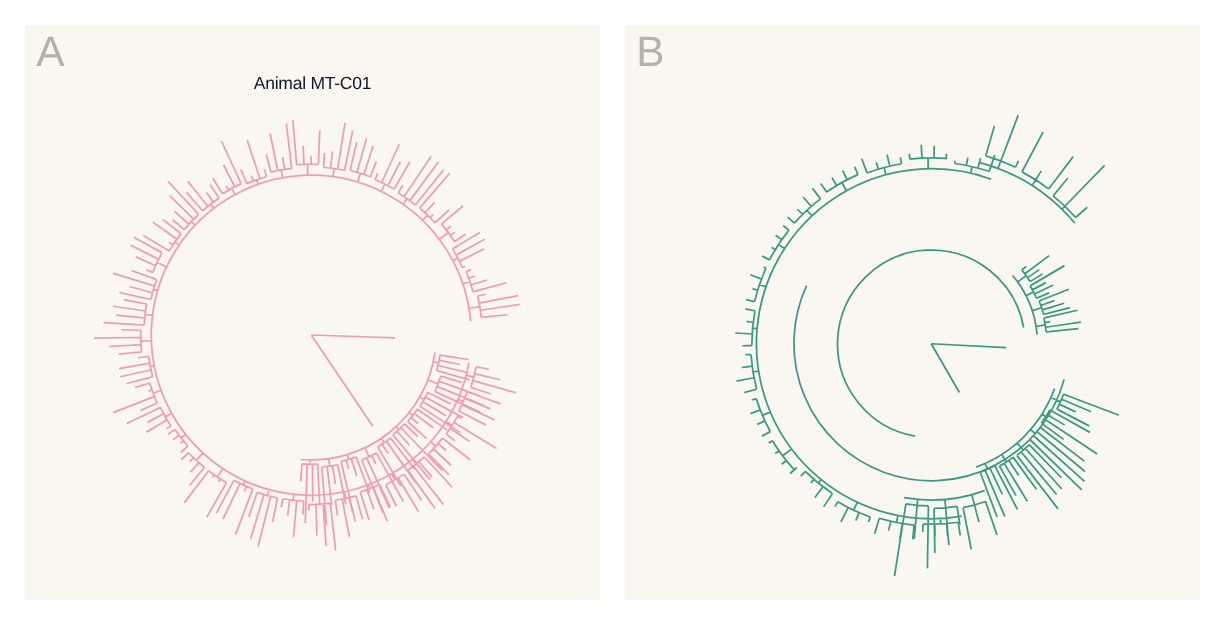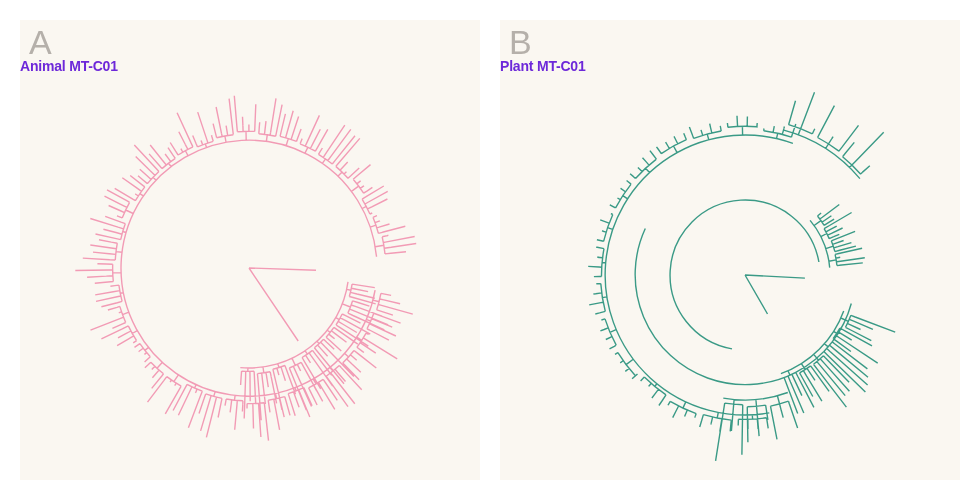--- a/index.html
+++ b/index.html
@@ -1,33 +1,32 @@
 <!DOCTYPE html>
 <html><head>
 <meta charset="utf-8">
 <style>
   html,body{margin:0;padding:0;background:#ffffff;}
   body{width:980px;height:500px;position:relative;overflow:hidden;font-family:"Liberation Sans",sans-serif;}
   .panel{position:absolute;top:20px;width:460px;height:460px;background:#faf7f1;}
   #panel-a{left:20px;}
   #panel-b{left:500px;}
   .panel-letter{position:absolute;left:9px;top:2px;font-size:34px;color:#b5b0aa;font-family:"Liberation Sans",sans-serif;line-height:40px;}
-  .panel-title{position:absolute;left:0;right:0;top:38px;text-align:left;font-size:14px;font-weight:bold;color:#6d28d9;font-family:"Liberation Sans",sans-serif;letter-spacing:-0.2px;}
+  .panel-title{position:absolute;left:0;right:0;top:38px;text-align:center;font-size:14px;font-weight:normal;color:#0f172a;font-family:"Liberation Sans",sans-serif;letter-spacing:-0.2px;}
   svg.tree{position:absolute;left:0;top:0;width:460px;height:460px;}
 </style>
 </head>
 <body>
 
 <div class="panel" id="panel-a">
   <div class="panel-letter">A</div>
   <div class="panel-title">Animal MT-C01</div>
   <svg class="tree" id="tree-0" viewBox="0 0 460 460">
       <path d="M229,248L296.0,250.3M229,248L278.2,321.0M355.1,270.2A128,128 0 1 1 356.5,236.8M352.9,280.1L359.1,281.7M360.9,273.4A134.36473765432098,134.36473765432098 0 0 1 356.7,289.9M360.9,273.4L363.5,273.9M363.5,273.9L371.1,275.4M359.7,279.0L363.8,279.9M363.8,279.9L380.1,283.8M358.3,284.5L360.6,285.1M360.6,285.1L392.8,294.2M356.7,289.9L361.4,291.4M361.4,291.4L372.9,295.2M346.3,299.3L350.6,301.2M353.7,293.4A132.70663580246912,132.70663580246912 0 0 1 347.0,308.8M353.7,293.4L359.3,295.4M359.3,295.4L380.6,303.1M351.7,298.6L353.9,299.5M353.9,299.5L372.2,307.1M349.4,303.7L352.3,305.1M352.3,305.1L375.9,316.0M347.0,308.8L349.5,310.0M349.5,310.0L368.9,320.1M336.7,317.1L341.7,320.3M346.1,313.1A133.9235339506173,133.9235339506173 0 0 1 336.9,327.3M346.1,313.1L348.6,314.5M348.6,314.5L348.7,314.6M343.2,317.9L348.9,321.4M348.9,321.4L377.2,338.8M340.1,322.7L342.3,324.2M342.3,324.2L355.8,333.2M336.9,327.3L342.4,331.4M342.4,331.4L343.9,332.5M324.5,333.3L328.6,337.0M334.0,330.5A133.51543209876544,133.51543209876544 0 0 1 322.7,343.1M334.0,330.5L337.7,333.4M337.7,333.4L356.3,348.0M330.4,334.8L333.0,337.0M333.0,337.0L336.7,340.2M326.7,339.0L331.7,343.8M331.7,343.8L340.8,352.2M322.7,343.1L325.0,345.3M325.0,345.3L339.1,359.7M309.8,347.3L312.9,351.1M319.3,345.6A132.9823302469136,132.9823302469136 0 0 1 306.2,356.2M319.3,345.6L321.2,347.6M321.2,347.6L341.7,369.8M315.1,349.3L317.5,352.2M317.5,352.2L325.5,361.5M310.8,352.9L312.2,354.8M312.2,354.8L334.8,383.7M306.2,356.2L308.1,358.8M308.1,358.8L328.0,386.7M293.1,358.8L296.0,363.8M303.2,359.3A133.82422839506174,133.82422839506174 0 0 1 288.6,367.8M303.2,359.3L305.0,362.0M305.0,362.0L317.3,380.4M298.5,362.4L300.6,365.8M300.6,365.8L314.8,389.3M293.6,365.2L296.1,369.8M296.1,369.8L296.8,371.0M288.6,367.8L290.0,370.6M290.0,370.6L297.1,385.0M274.8,367.5L276.1,370.8M283.8,367.6A131.54112654320988,131.54112654320988 0 0 1 268.2,373.6M283.8,367.6L284.7,369.6M284.7,369.6L292.1,385.7M278.7,369.8L280.7,374.8M280.7,374.8L289.8,397.0M273.5,371.8L275.8,378.2M275.8,378.2L279.1,387.3M268.2,373.6L269.5,377.6M269.5,377.6L275.2,395.8M255.4,373.2L256.6,378.8M264.8,376.7A133.63302469135803,133.63302469135803 0 0 1 248.2,380.2M264.8,376.7L266.5,382.7M266.5,382.7L270.0,395.4M259.3,378.1L260.3,382.2M260.3,382.2L262.0,389.8M253.8,379.3L254.4,382.4M254.4,382.4L259.6,409.9M248.2,380.2L248.6,382.9M248.6,382.9L250.0,392.3M235.3,375.8L235.7,383.4M244.3,382.7A135.59992283950618,135.59992283950618 0 0 1 227.1,383.6M244.3,382.7L245.0,389.0M245.0,389.0L248.5,420.6M238.6,383.3L239.0,389.9M239.0,389.9L240.9,417.0M232.8,383.5L233.0,389.3M233.0,389.3L233.5,408.5M227.1,383.6L227.0,388.4M227.0,388.4L227.1,384.0M215.1,375.2L214.5,380.2M222.9,380.8A132.94182098765432,132.94182098765432 0 0 1 206.2,379.0M222.9,380.8L222.8,384.6M222.8,384.6L222.4,391.5M217.3,380.4L217.0,384.4M217.0,384.4L214.7,409.8M211.7,379.8L211.0,385.5M211.0,385.5L210.1,392.4M206.2,379.0L205.0,385.7M205.0,385.7L205.8,381.3M195.2,371.4L193.8,376.4M202.0,378.4A133.15871913580247,133.15871913580247 0 0 1 185.7,373.9M202.0,378.4L201.0,383.2M201.0,383.2L198.1,397.5M196.5,377.1L195.9,379.5M195.9,379.5L186.4,417.3M191.1,375.6L189.9,379.8M189.9,379.8L180.6,410.9M185.7,373.9L184.1,378.6M184.1,378.6L179.0,393.4M176.1,364.6L174.6,368.0M182.3,371.2A131.75061728395062,131.75061728395062 0 0 1 167.1,364.3M182.3,371.2L180.1,376.8M180.1,376.8L168.4,407.7M177.1,369.1L175.8,372.2M175.8,372.2L175.4,373.0M172.0,366.8L170.8,369.3M170.8,369.3L158.4,395.2M167.1,364.3L164.5,369.1M164.5,369.1L153.1,390.5M158.4,354.8L153.8,361.6M161.2,366.1A136.21751543209876,136.21751543209876 0 0 1 146.8,356.6M161.2,366.1L159.6,368.9M159.6,368.9L145.3,393.9M156.3,363.2L154.7,365.6M154.7,365.6L156.1,363.4M151.5,360.0L150.1,362.0M150.1,362.0L151.7,359.7M146.8,356.6L144.0,360.4M144.0,360.4L127.5,382.1M142.4,342.3L137.0,348.2M143.5,353.8A136.0594135802469,136.0594135802469 0 0 1 130.8,342.2M143.5,353.8L141.8,356.0M141.8,356.0L131.7,368.4M139.1,350.1L137.6,351.8M137.6,351.8L132.4,357.7M134.9,346.2L131.8,349.4M131.8,349.4L133.8,347.3M130.8,342.2L128.1,344.8M128.1,344.8L124.9,347.8M128.6,327.4L124.9,330.4M130.3,336.8A132.77631172839506,132.77631172839506 0 0 1 119.9,323.6M130.3,336.8L125.9,340.8M125.9,340.8L124.6,342.0M126.6,332.6L124.5,334.4M124.5,334.4L124.9,334.0M123.2,328.2L119.1,331.3M119.1,331.3L118.6,331.6M119.9,323.6L116.6,325.9M116.6,325.9L114.5,327.4M117.3,310.6L112.2,313.5M116.6,320.7A133.8682098765432,133.8682098765432 0 0 1 108.3,305.9M116.6,320.7L113.2,322.9M113.2,322.9L115.4,321.5M113.6,315.9L108.7,318.8M108.7,318.8L97.1,325.7M110.9,311.0L105.8,313.7M105.8,313.7L98.0,317.9M108.3,305.9L102.3,308.8M102.3,308.8L81.4,318.8M108.9,292.2L102.5,294.6M105.7,302.5A134.83510802469135,134.83510802469135 0 0 1 99.8,286.4M105.7,302.5L102.6,303.8M102.6,303.8L92.4,308.3M103.5,297.2L101.2,298.1M101.2,298.1L70.5,310.1M101.5,291.9L99.2,292.7M99.2,292.7L98.8,292.8M99.8,286.4L97.0,287.3M97.0,287.3L87.9,290.0M103.4,272.7L100.3,273.3M102.1,281.4A131.1770061728395,131.1770061728395 0 0 1 98.9,265.1M102.1,281.4L97.3,282.7M97.3,282.7L81.4,286.8M100.8,276.0L97.1,276.8M97.1,276.8L76.0,281.4M99.8,270.6L93.3,271.7M93.3,271.7L75.2,274.9M98.9,265.1L94.9,265.6M94.9,265.6L90.4,266.2M101.1,252.6L92.7,252.9M93.3,261.5A136.39390432098764,136.39390432098764 0 0 1 92.7,244.2M93.3,261.5L88.0,262.0M88.0,262.0L74.8,263.3M92.8,255.7L86.3,256.1M86.3,256.1L67.1,257.2M92.6,250.0L88.3,250.0M88.3,250.0L55.3,250.5M92.7,244.2L86.2,244.0M86.2,244.0L77.4,243.8M102.0,232.3L96.0,231.6M95.3,240.0A133.9858024691358,133.9858024691358 0 0 1 97.3,223.2M95.3,240.0L89.7,239.7M89.7,239.7L62.8,238.1M95.7,234.4L89.2,233.7M89.2,233.7L73.0,232.1M96.4,228.8L89.5,227.8M89.5,227.8L70.3,225.0M97.3,223.2L91.3,222.1M91.3,222.1L79.0,219.7M106.0,212.5L102.7,211.5M100.7,219.6A131.45270061728394,131.45270061728394 0 0 1 105.3,203.6M100.7,219.6L94.0,218.1M94.0,218.1L75.5,214.0M102.0,214.2L96.9,212.8M96.9,212.8L83.4,209.2M103.5,208.8L98.0,207.1M98.0,207.1L70.3,198.5M105.3,203.6L101.0,202.1M101.0,202.1L85.2,196.4M113.2,193.5L105.7,190.0M102.2,197.9A136.2945987654321,136.2945987654321 0 0 1 109.6,182.3M102.2,197.9L97.0,195.8M97.0,195.8L101.5,197.6M104.5,192.6L101.0,191.0M101.0,191.0L88.6,185.5M106.9,187.4L100.7,184.3M100.7,184.3L84.5,176.2M109.6,182.3L107.2,180.9M107.2,180.9L87.0,169.8M123.2,175.9L119.9,173.7M115.4,180.7A132.01149691358026,132.01149691358026 0 0 1 124.8,166.9M115.4,180.7L112.8,179.2M112.8,179.2L94.7,168.4M118.4,176.0L115.4,174.0M115.4,174.0L115.1,173.9M121.5,171.4L116.0,167.4M116.0,167.4L102.3,157.7M124.8,166.9L123.1,165.6M123.1,165.6L110.2,155.5M135.9,160.1L132.9,157.3M127.4,163.6A132.1033950617284,132.1033950617284 0 0 1 138.9,151.4M127.4,163.6L123.3,160.2M123.3,160.2L118.0,155.8M131.1,159.4L126.8,155.5M126.8,155.5L119.8,149.2M134.9,155.3L130.2,150.7M130.2,150.7L115.7,136.4M138.9,151.4L136.2,148.5M136.2,148.5L114.3,125.0M151.0,146.5L148.5,143.3M142.0,148.6A132.07029320987655,132.07029320987655 0 0 1 155.3,138.4M142.0,148.6L139.6,145.8M139.6,145.8L129.1,133.9M146.3,145.0L142.2,140.0M142.2,140.0L130.2,125.0M150.7,141.6L149.3,139.7M149.3,139.7L145.1,134.0M155.3,138.4L152.8,134.8M152.8,134.8L148.0,127.7M167.9,135.5L165.4,130.7M158.1,135.0A133.4121913580247,133.4121913580247 0 0 1 172.9,126.9M158.1,135.0L155.6,131.2M155.6,131.2L150.2,122.5M162.9,132.1L161.8,130.3M161.8,130.3L160.9,128.6M167.9,129.4L165.2,124.3M165.2,124.3L158.8,111.8M172.9,126.9L170.9,122.6M170.9,122.6L157.1,92.8M186.5,127.3L185.3,123.9M177.5,126.9A131.62908950617285,131.62908950617285 0 0 1 193.2,121.3M177.5,126.9L175.9,123.2M175.9,123.2L172.7,115.6M182.6,124.8L181.3,121.1M181.3,121.1L181.0,120.5M187.9,123.0L187.1,120.4M187.1,120.4L177.7,92.1M193.2,121.3L191.5,115.3M191.5,115.3L192.0,117.0M206.0,122.1L204.9,116.0M196.6,117.7A134.220987654321,134.220987654321 0 0 1 213.3,114.7M196.6,117.7L195.8,114.4M195.8,114.4L193.1,103.6M202.2,116.5L201.5,113.4M201.5,113.4L196.1,87.0M207.7,115.5L207.0,111.1M207.0,111.1L206.1,105.6M213.3,114.7L212.7,109.6M212.7,109.6L209.1,78.7M226.2,120.0L226.0,111.3M217.4,111.8A136.68788580246914,136.68788580246914 0 0 1 234.7,111.4M217.4,111.8L217.0,107.9M217.0,107.9L214.3,75.8M223.1,111.4L222.9,105.4M222.9,105.4L222.5,96.7M228.9,111.3L228.9,108.9M228.9,108.9L228.9,104.6M234.7,111.4L234.8,108.8M234.8,108.8L235.8,84.2M246.4,121.2L247.3,114.7M238.8,113.8A134.5297839506173,134.5297839506173 0 0 1 255.7,116.2M238.8,113.8L239.3,107.0M239.3,107.0L239.7,102.3M244.5,114.4L244.9,110.6M244.9,110.6L246.0,101.1M250.1,115.1L250.6,112.4M250.6,112.4L256.0,78.3M255.7,116.2L256.7,111.2M256.7,111.2L262.1,84.7M266.2,125.5L268.3,118.6M260.1,116.4A135.24668209876543,135.24668209876543 0 0 1 276.5,121.4M260.1,116.4L260.8,113.1M260.8,113.1L265.4,93.8M265.6,117.8L266.3,115.2M266.3,115.2L273.2,90.7M271.1,119.5L273.2,113.0M273.2,113.0L278.6,96.5M276.5,121.4L277.7,117.9M277.7,117.9L281.1,109.0M285.1,132.9L287.9,127.2M280.1,123.8A134.33858024691358,134.33858024691358 0 0 1 295.4,131.2M280.1,123.8L281.9,119.3M281.9,119.3L282.2,118.6M285.3,126.0L287.0,122.4M287.0,122.4L299.4,95.4M290.4,128.5L293.0,123.4M293.0,123.4L300.3,109.2M295.4,131.2L297.7,127.2M297.7,127.2L307.8,109.4M302.5,143.2L305.6,138.9M298.5,134.3A133.30547839506173,133.30547839506173 0 0 1 312.3,144.0M298.5,134.3L299.8,132.2M299.8,132.2L302.4,128.0M303.3,137.3L305.4,134.1M305.4,134.1L324.8,105.2M307.9,140.5L311.3,135.9M311.3,135.9L330.8,109.4M312.3,144.0L315.0,140.6M315.0,140.6L335.0,115.7M318.1,156.1L322.1,152.1M315.8,146.4A133.64737654320987,133.64737654320987 0 0 1 328.0,158.2M315.8,146.4L317.4,144.5M317.4,144.5L339.8,118.4M320.0,150.2L322.6,147.4M322.6,147.4L327.7,141.9M324.1,154.1L326.4,151.8M326.4,151.8L326.5,151.7M328.0,158.2L330.8,155.7M330.8,155.7L339.2,148.0M331.5,171.4L338.6,166.1M333.2,159.3A136.86427469135802,136.86427469135802 0 0 1 343.6,173.2M333.2,159.3L337.8,155.3M337.8,155.3L350.5,144.6M336.9,163.8L340.6,160.9M340.6,160.9L337.1,163.6M340.3,168.4L343.8,165.9M343.8,165.9L343.9,165.8M343.6,173.2L347.3,170.8M347.3,170.8L352.4,167.4M342.3,188.5L346.3,186.4M342.1,179.1A132.45617283950617,132.45617283950617 0 0 1 349.9,194.0M342.1,179.1L346.1,176.7M346.1,176.7L363.8,166.0M345.0,184.0L347.6,182.5M347.6,182.5L367.7,171.4M347.6,188.9L352.3,186.6M352.3,186.6L367.4,179.0M349.9,194.0L352.2,193.0M352.2,193.0L352.3,192.9M350.3,207.1L355.9,205.2M353.0,197.3A133.9230709876543,133.9230709876543 0 0 1 358.4,213.4M353.0,197.3L356.9,195.7M356.9,195.7L354.1,196.8M355.0,202.6L359.8,200.8M359.8,200.8L359.7,200.9M356.8,207.9L359.1,207.2M359.1,207.2L369.5,204.0M358.4,213.4L362.4,212.3M362.4,212.3L385.3,206.2M355.2,226.8L363.9,225.3M362.2,216.8A136.76496913580246,136.76496913580246 0 0 1 365.0,233.9M362.2,216.8L368.4,215.4M368.4,215.4L367.0,215.7M363.4,222.5L365.3,222.1M365.3,222.1L394.7,216.5M364.3,228.2L371.2,227.2M371.2,227.2L396.2,223.5M365.0,233.9L370.8,233.3M370.8,233.3L386.0,231.8M328.0,261.9A100,100 0 0 1 220.3,347.6M326.7,269.4L330.9,270.3M332.1,264.1A104.30290637860082,104.30290637860082 0 0 1 329.3,276.5M332.1,264.1L338.6,265.1M338.6,265.1L354.8,267.6M331.3,268.2L336.5,269.3M336.5,269.3L348.1,271.6M330.4,272.4L337.0,274.0M337.0,274.0L354.8,278.2M329.3,276.5L333.1,277.5M333.1,277.5L355.7,283.9M322.3,283.9L330.4,287.0M332.6,280.8A108.70036008230453,108.70036008230453 0 0 1 327.9,293.1M332.6,280.8L338.0,282.5M338.0,282.5L349.4,286.1M331.2,285.0L336.1,286.7M336.1,286.7L362.0,296.1M329.6,289.1L331.6,289.9M331.6,289.9L368.3,304.9M327.9,293.1L333.0,295.5M333.0,295.5L364.4,309.8M315.8,297.6L319.3,299.6M322.2,294.0A103.97281378600823,103.97281378600823 0 0 1 316.0,305.0M322.2,294.0L325.1,295.4M325.1,295.4L340.5,303.1M320.3,297.8L325.7,300.7M325.7,300.7L350.3,314.1M318.2,301.4L323.4,304.5M323.4,304.5L336.8,312.5M316.0,305.0L319.0,306.9M319.0,306.9L348.3,326.1M307.3,310.2L310.2,312.4M313.9,307.4A103.62026748971194,103.62026748971194 0 0 1 306.1,317.2M313.9,307.4L318.5,310.6M318.5,310.6L337.8,324.1M311.4,310.8L315.1,313.6M315.1,313.6L326.5,322.2M308.8,314.1L312.5,317.1M312.5,317.1L314.6,318.8M306.1,317.2L309.0,319.8M309.0,319.8L321.3,330.9M297.0,321.3L299.1,323.6M303.6,319.2A103.14272119341564,103.14272119341564 0 0 1 294.4,327.7M303.6,319.2L306.7,322.2M306.7,322.2L314.2,329.3M300.7,322.2L305.3,327.0M305.3,327.0L333.9,356.6M297.6,325.0L300.8,328.6M300.8,328.6L307.6,336.2M294.4,327.7L296.2,330.0M296.2,330.0L324.0,363.7M285.1,330.8L287.4,334.1M292.5,330.4A104.04017489711934,104.04017489711934 0 0 1 282.1,337.5M292.5,330.4L295.7,334.6M295.7,334.6L311.7,355.3M289.1,332.9L291.2,335.9M291.2,335.9L312.7,366.2M285.6,335.3L286.8,337.1M286.8,337.1L290.5,342.8M282.1,337.5L285.5,343.3M285.5,343.3L300.7,368.9M272.0,338.3L275.3,345.4M281.2,342.4A107.81262860082305,107.81262860082305 0 0 1 269.3,348.0M281.2,342.4L283.5,346.7M283.5,346.7L302.7,381.3M277.3,344.4L280.3,350.4M280.3,350.4L280.6,351.0M273.3,346.3L274.6,349.1M274.6,349.1L291.5,386.5M269.3,348.0L271.9,354.2M271.9,354.2L286.3,389.9M257.8,343.8L259.0,347.5M264.9,345.5A103.96008230452675,103.96008230452675 0 0 1 252.9,349.2M264.9,345.5L266.5,349.8M266.5,349.8L275.5,374.2M261.0,346.9L261.7,349.1M261.7,349.1L265.4,360.7M256.9,348.1L258.0,352.0M258.0,352.0L258.9,355.1M252.9,349.2L253.8,353.2M253.8,353.2L264.2,397.2M243.0,347.0L243.8,352.9M250.2,351.8A105.98253600823045,105.98253600823045 0 0 1 237.4,353.6M250.2,351.8L251.2,356.9M251.2,356.9L256.6,383.4M246.0,352.6L247.0,358.9M247.0,358.9L248.3,367.1M241.7,353.2L242.4,359.3M242.4,359.3L245.4,384.0M237.4,353.6L237.9,358.8M237.9,358.8L241.2,400.2M227.9,348.0L227.8,351.4M234.1,351.3A103.37998971193416,103.37998971193416 0 0 1 221.6,351.1M234.1,351.3L234.3,354.5M234.3,354.5L235.4,377.6M229.9,351.4L230.0,356.8M230.0,356.8L230.2,381.2M225.7,351.3L225.6,356.8M225.6,356.8L224.2,398.5M221.6,351.1L221.1,357.2M221.1,357.2L220.6,365.0" fill="none" stroke="#f29bb5" stroke-width="1.4"></path>
     </svg>
 </div>
 
 <div class="panel" id="panel-b">
   <div class="panel-letter">B</div>
-  <div class="panel-title">Plant MT-C01</div>
   <svg class="tree" id="tree-1" viewBox="0 0 460 460">
       <path d="M245,255L304.9,258.1M245,255L267.5,294.0M232.0,328.9A75,75 0 1 1 318.9,242.0M310.1,200.4A85,85 0 0 1 329.7,247.6M314.1,205.5L320.9,200.6M317.5,196.0A93.42656893004116,93.42656893004116 0 0 1 324.1,205.3M317.5,196.0L320.2,193.8M320.2,193.8L321.1,193.1M319.8,199.0L322.3,197.2M322.3,197.2L339.3,184.5M322.0,202.1L324.5,200.5M324.5,200.5L331.4,195.7M324.1,205.3L329.2,202.1M329.2,202.1L334.1,199.1M320.8,216.6L326.8,213.5M324.1,208.6A91.71291152263375,91.71291152263375 0 0 1 329.2,218.6M324.1,208.6L329.5,205.5M329.5,205.5L351.6,192.5M325.9,211.9L330.0,209.7M330.0,209.7L336.7,206.1M327.6,215.2L331.5,213.4M331.5,213.4L342.6,208.0M329.2,218.6L333.7,216.7M333.7,216.7L339.3,214.3M325.8,228.6L333.3,226.1M331.3,220.8A92.87425411522634,92.87425411522634 0 0 1 334.9,231.6M331.3,220.8L333.7,219.8M333.7,219.8L355.1,211.4M332.7,224.3L334.7,223.6M334.7,223.6L343.6,220.5M333.8,227.9L337.9,226.7M337.9,226.7L351.4,222.6M334.9,231.6L339.7,230.3M339.7,230.3L355.9,226.1M328.9,241.2L336.2,239.9M335.1,234.4A92.41059670781893,92.41059670781893 0 0 1 336.9,245.5M335.1,234.4L338.8,233.5M338.8,233.5L362.1,228.2M335.9,238.1L338.0,237.7M338.0,237.7L340.2,237.3M336.5,241.8L340.5,241.2M340.5,241.2L364.8,237.7M336.9,245.5L339.3,245.3M339.3,245.3L362.8,242.9M351.3,283.5A110,110 0 1 1 145.3,208.5M343.7,290.9A105,105 0 0 1 280.9,353.7M340.8,298.0L348.4,301.4M350.9,295.3A113.3338220164609,113.3338220164609 0 0 1 345.5,307.3M350.9,295.3L355.2,297.0M355.2,297.0L395.2,312.2M349.3,299.4L353.7,301.2M353.7,301.2L372.9,309.4M347.5,303.4L349.4,304.3M349.4,304.3L360.5,309.5M345.5,307.3L351.7,310.5M351.7,310.5L371.3,320.7M333.6,311.4L336.7,313.4M339.9,308.0A108.70349794238683,108.70349794238683 0 0 1 333.1,318.6M339.9,308.0L344.9,310.8M344.9,310.8L372.0,325.9M337.8,311.6L343.2,314.9M343.2,314.9L351.7,320.1M335.5,315.2L339.8,318.0M339.8,318.0L377.7,343.2M333.1,318.6L336.6,321.1M336.6,321.1L350.9,331.5M324.4,323.7L328.2,326.9M332.2,321.9A109.94817386831275,109.94817386831275 0 0 1 323.9,331.6M332.2,321.9L334.6,323.8M334.6,323.8L367.4,348.9M329.6,325.3L334.5,329.4M334.5,329.4L368.0,357.2M326.8,328.5L330.0,331.4M330.0,331.4L367.6,365.1M323.9,331.6L327.6,335.2M327.6,335.2L365.4,371.9M313.7,334.4L318.6,340.2M323.4,335.7A112.56784979423868,112.56784979423868 0 0 1 313.5,344.3M323.4,335.7L325.3,337.7M325.3,337.7L349.1,362.2M320.2,338.7L324.6,343.6M324.6,343.6L349.4,371.2M316.9,341.6L320.7,346.1M320.7,346.1L345.2,375.6M313.5,344.3L317.2,349.1M317.2,349.1L346.4,387.1M301.4,343.6L305.2,349.5M310.6,345.9A112.06252572016461,112.06252572016461 0 0 1 299.6,352.9M310.6,345.9L314.1,350.7M314.1,350.7L329.1,371.4M307.0,348.3L308.5,350.6M308.5,350.6L315.0,360.4M303.4,350.7L306.5,355.9M306.5,355.9L321.9,381.1M299.6,352.9L301.1,355.5M301.1,355.5L312.8,376.5M288.0,350.8L290.0,355.3M295.8,352.5A109.93220164609053,109.93220164609053 0 0 1 284.1,357.7M295.8,352.5L297.7,356.3M297.7,356.3L313.9,387.4M291.9,354.4L294.6,360.1M294.6,360.1L301.9,375.6M288.1,356.2L290.5,361.9M290.5,361.9L303.8,393.1M284.1,357.7L285.0,360.0M285.0,360.0L297.7,393.6M269.3,392.9A140,140 0 1 1 292.9,123.4M252.3,394.8L252.6,399.2M266.6,397.8A144.39565329218107,144.39565329218107 0 0 1 238.4,399.2M266.6,397.8L267.4,403.2M267.4,403.2L268.2,408.4M257.3,398.9L257.6,402.5M257.6,402.5L258.1,408.9M247.9,399.4L247.9,402.1M247.9,402.1L248.0,409.0M238.4,399.2L238.3,402.2M238.3,402.2L238.2,405.5M218.3,392.4L217.2,398.0M231.3,400.1A145.70977366255144,145.70977366255144 0 0 1 203.4,394.6M231.3,400.1L230.7,406.1M230.7,406.1L230.2,411.4M221.9,398.9L221.3,402.3M221.3,402.3L219.8,411.5M212.6,397.1L211.2,403.1M211.2,403.1L210.8,404.5M203.4,394.6L201.6,400.7M201.6,400.7L199.7,407.0M185.8,381.9L182.9,388.1M196.2,393.6A146.89889403292182,146.89889403292182 0 0 1 170.2,381.4M196.2,393.6L195.3,396.1M195.3,396.1L194.8,397.6M187.3,390.1L184.6,396.5M184.6,396.5L187.2,390.3M178.6,386.0L175.9,391.3M175.9,391.3L172.7,397.6M170.2,381.4L168.5,384.3M168.5,384.3L168.0,385.3M156.9,363.8L154.7,366.5M166.0,374.8A143.4630144032922,143.4630144032922 0 0 1 144.3,357.1M166.0,374.8L162.3,380.5M162.3,380.5L158.9,385.5M158.4,369.4L155.2,373.6M155.2,373.6L151.9,378.0M151.1,363.5L149.2,365.7M149.2,365.7L148.6,366.4M144.3,357.1L140.6,360.9M140.6,360.9L141.5,360.0M133.2,339.3L126.1,344.6M135.4,355.8A148.90213477366254,148.90213477366254 0 0 1 117.9,332.6M135.4,355.8L132.1,358.8M132.1,358.8L137.5,353.9M129.1,348.4L125.3,351.4M125.3,351.4L125.5,351.3M123.2,340.7L120.2,342.8M120.2,342.8L122.8,341.0M117.9,332.6L115.0,334.3M115.0,334.3L116.3,333.6M116.1,309.7L109.9,312.3M116.2,325.2A146.7162551440329,146.7162551440329 0 0 1 105.0,298.9M116.2,325.2L114.3,326.3M114.3,326.3L109.5,328.9M111.9,316.7L105.8,319.5M105.8,319.5L110.0,317.6M108.2,307.9L104.1,309.5M104.1,309.5L100.4,310.9M105.0,298.9L101.4,300.0M101.4,300.0L101.8,299.9M106.7,276.9L102.4,277.6M105.3,291.4A144.4053755144033,144.4053755144033 0 0 1 100.8,263.6M105.3,291.4L99.6,292.9M99.6,292.9L95.3,294.0M103.2,282.2L101.0,282.6M101.0,282.6L89.2,284.9M101.7,272.9L95.7,273.7M95.7,273.7L93.4,274.0M100.8,263.6L97.9,263.7M97.9,263.7L96.3,263.8M105.5,242.8L102.1,242.5M101.5,256.5A143.46949588477366,143.46949588477366 0 0 1 104.0,228.6M101.5,256.5L99.5,256.5M99.5,256.5L93.9,256.6M101.7,247.2L99.1,247.0M99.1,247.0L88.2,246.4M102.6,237.8L97.3,237.2M97.3,237.2L99.5,237.5M104.0,228.6L97.2,227.3M97.2,227.3L96.2,227.2M112.6,209.4L107.5,207.7M103.6,221.3A145.40861625514404,145.40861625514404 0 0 1 112.8,194.5M103.6,221.3L96.9,219.7M96.9,219.7L101.9,220.9M106.0,212.2L102.0,210.9M102.0,210.9L104.0,211.5M109.1,203.2L106.3,202.1M106.3,202.1L100.2,199.8M112.8,194.5L110.9,193.6M110.9,193.6L112.3,194.3M127.6,178.8L122.8,175.6M115.6,187.9A145.72273662551441,145.72273662551441 0 0 1 131.1,164.1M115.6,187.9L109.8,184.9M109.8,184.9L114.9,187.6M120.3,179.7L117.5,178.0M117.5,178.0L117.4,177.9M125.4,171.7L120.7,168.4M120.7,168.4L120.5,168.3M131.1,164.1L127.5,161.2M127.5,161.2L126.6,160.5M149.5,152.6L145.5,148.3M135.5,158.5A145.91185699588476,145.91185699588476 0 0 1 156.4,139.1M135.5,158.5L133.8,156.9M133.8,156.9L130.1,153.7M142.1,151.6L137.9,147.4M137.9,147.4L139.0,148.5M149.0,145.1L146.0,141.6M146.0,141.6L142.5,137.7M156.4,139.1L152.9,134.5M152.9,134.5L149.9,130.6M177.1,132.6L173.5,126.0M161.3,133.6A147.47597736625514,147.47597736625514 0 0 1 186.4,119.7M161.3,133.6L158.1,129.0M158.1,129.0L156.5,126.8M169.3,128.4L167.6,125.5M167.6,125.5L165.6,122.1M177.7,123.8L175.1,118.5M175.1,118.5L174.0,116.4M186.4,119.7L183.7,113.3M183.7,113.3L185.3,117.1M208.8,119.8L207.2,114.1M193.7,118.4A145.9150977366255,145.9150977366255 0 0 1 221.2,111.0M193.7,118.4L192.8,116.1M192.8,116.1L189.4,107.0M202.7,115.4L202.1,113.4M202.1,113.4L201.0,109.9M211.8,112.9L210.5,107.3M210.5,107.3L209.7,103.7M221.2,111.0L220.5,107.0M220.5,107.0L220.3,105.9M242.6,115.0L242.4,106.3M227.9,107.3A148.7292181069959,148.7292181069959 0 0 1 256.9,106.7M227.9,107.3L227.4,103.0M227.4,103.0L227.9,107.2M237.6,106.5L237.4,103.4M237.4,103.4L237.0,95.8M247.2,106.3L247.3,100.7M247.3,100.7L247.4,96.6M256.9,106.7L257.2,103.0M257.2,103.0L256.9,107.6M276.5,118.6L277.7,113.3M263.7,110.8A145.41833847736626,145.41833847736626 0 0 1 291.4,117.2M263.7,110.8L264.0,108.6M264.0,108.6L263.9,109.5M273.1,112.3L273.6,109.6M273.6,109.6L274.3,106.1M282.3,114.4L284.0,108.2M284.0,108.2L284.4,106.5M291.4,117.2L292.0,115.3M292.0,115.3L295.8,104.0M283.8,110.1A150,150 0 0 1 359.9,158.6M298.3,114.8L300.6,108.8M288.6,104.7A156.45748456790125,156.45748456790125 0 0 1 312.4,113.8M288.6,104.7L290.4,98.5M290.4,98.5L295.5,80.8M300.6,108.8L301.6,106.3M301.6,106.3L314.5,72.3M312.4,113.8L313.8,110.8M313.8,110.8L314.8,108.7M325.6,128.5L328.5,123.9M317.6,117.5A155.45334362139917,155.45334362139917 0 0 1 338.9,131.1M317.6,117.5L319.2,114.4M319.2,114.4L334.4,85.7M328.5,123.9L331.9,118.5M331.9,118.5L333.1,116.7M338.9,131.1L342.4,126.6M342.4,126.6L358.5,105.3M349.5,147.4L351.9,145.0M342.6,136.7A153.3735853909465,153.3735853909465 0 0 1 360.5,154.0M342.6,136.7L344.9,133.8M344.9,133.8L354.3,122.4M351.9,145.0L355.4,141.4M355.4,141.4L383.7,112.3M360.5,154.0L362.3,152.4M362.3,152.4L369.8,145.8M287.8,372.5A125,125 0 0 1 223.3,378.1M277.4,375.7L279.6,384.0M288.5,381.2A133.5193158436214,133.5193158436214 0 0 1 270.5,386.1M288.5,381.2L289.2,383.5M289.2,383.5L297.6,407.9M279.6,384.0L281.2,390.3M281.2,390.3L283.2,397.6M270.5,386.1L271.2,389.8M271.2,389.8L277.0,419.4M255.9,379.5L256.5,386.2M265.6,385.1A131.7312242798354,131.7312242798354 0 0 1 247.3,386.7M265.6,385.1L266.1,388.2M266.1,388.2L267.9,399.8M256.5,386.2L257.1,392.9M257.1,392.9L259.1,416.1M247.3,386.7L247.3,389.6M247.3,389.6L247.9,422.3M234.1,379.5L233.7,384.2M242.7,384.7A129.68233024691358,129.68233024691358 0 0 1 224.7,383.1M242.7,384.7L242.7,387.2M242.7,387.2L241.9,434.7M233.7,384.2L233.4,387.7M233.4,387.7L231.4,410.9M224.7,383.1L224.4,385.2M224.4,385.2L215.6,440.9" fill="none" stroke="#3a9a86" stroke-width="1.4"></path>
     </svg>
 </div>
 
 </body></html>

